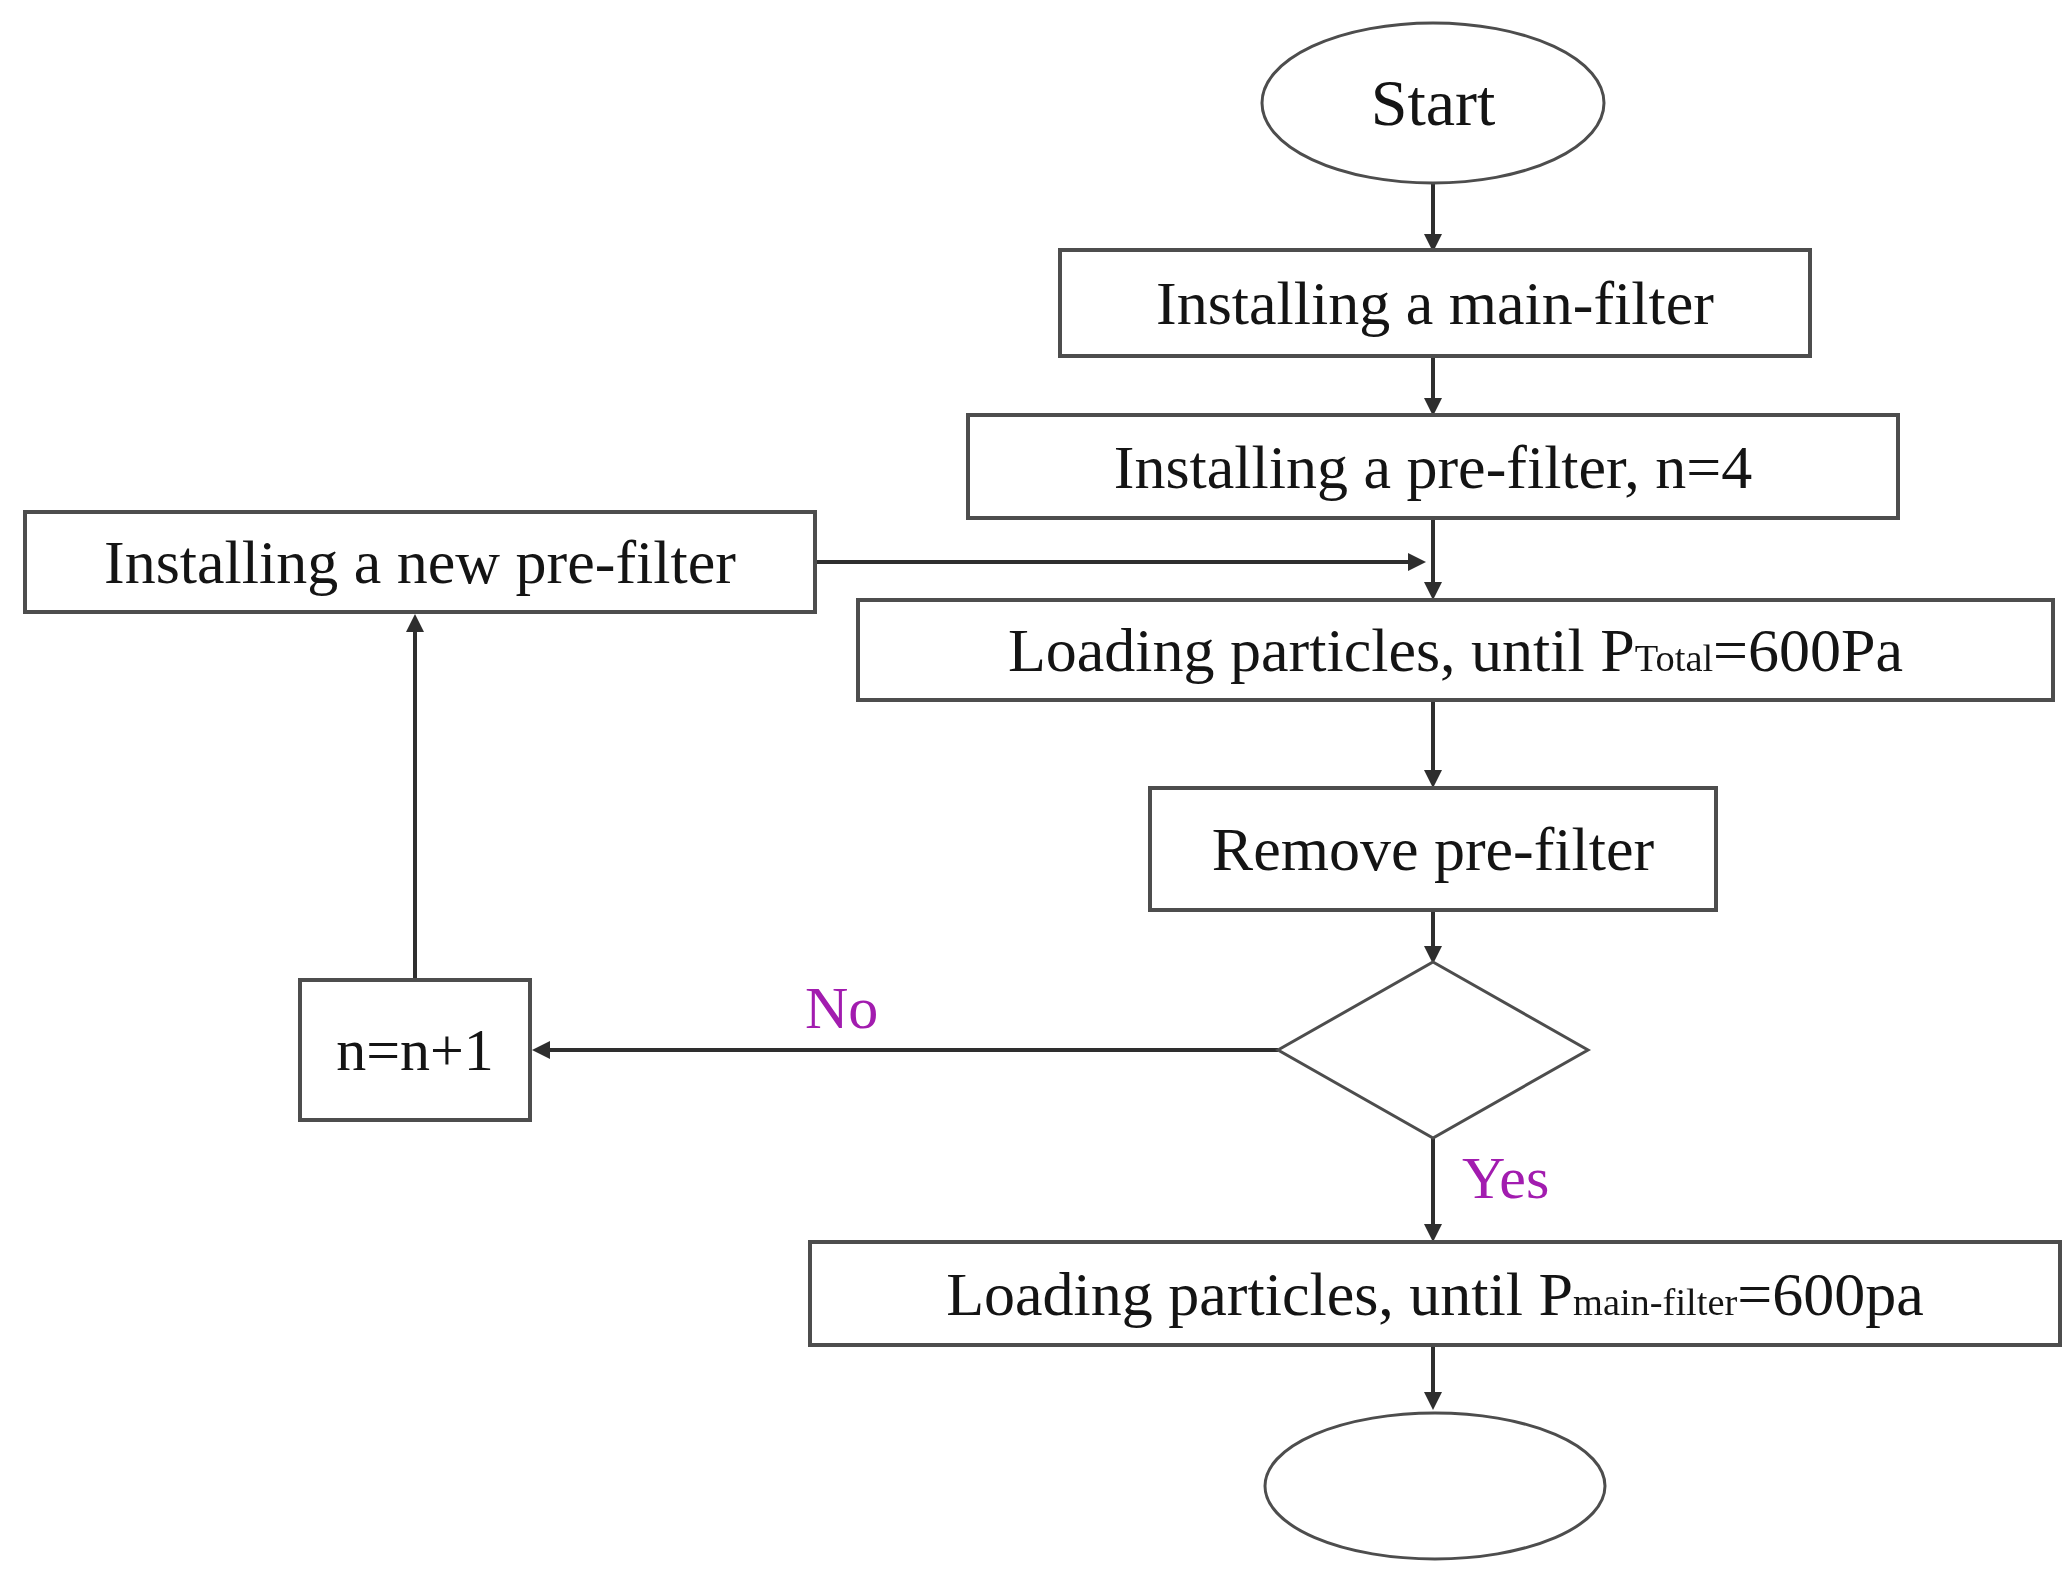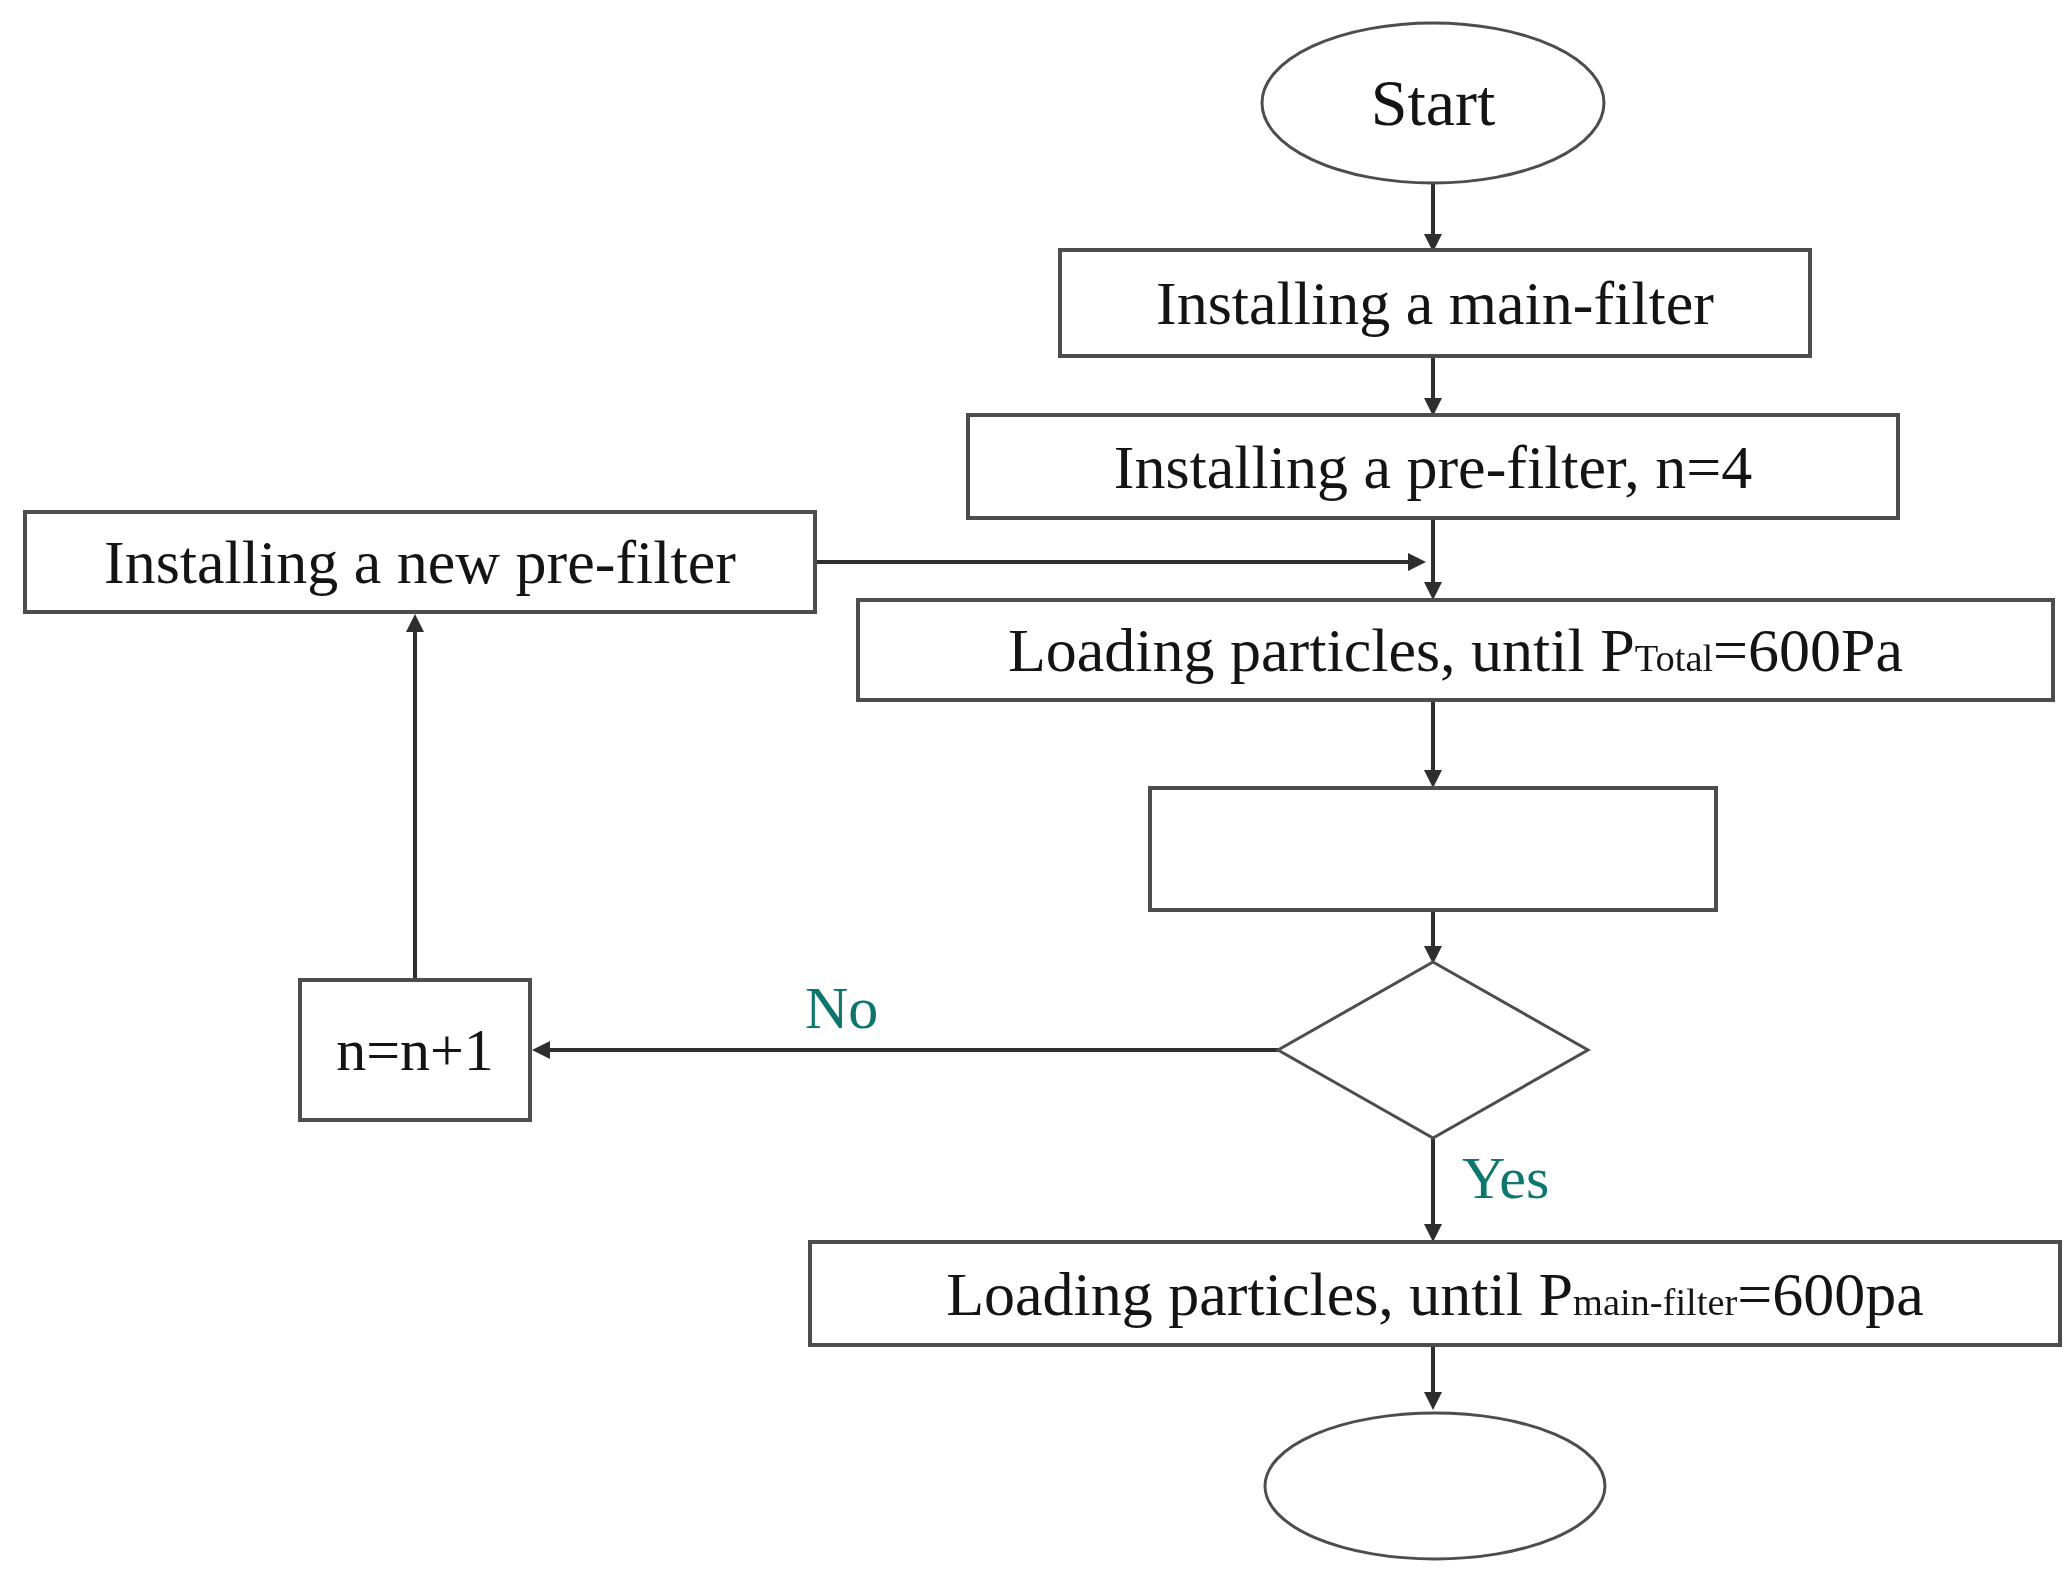--- a/index.html
+++ b/index.html
@@ -33,21 +33,21 @@
     color: #141414;
   }
   .label.terminal { font-size: 66px; }
   .label.decision { font-size: 60px; }
   .label.small { font-size: 60px; }
   .edge-label {
     position: absolute;
     white-space: nowrap;
     font-size: 60px;
     line-height: 1;
-    color: #0f766e;
+    color: #a21caf;
   }
   sub.subscript {
     font-size: 0.62em;
     line-height: 0;
     vertical-align: baseline;
     position: relative;
     top: 0.22em;
   }
 </style>
 </head>
@@ -111,20 +111,21 @@
   <div class="label" style="left:968px; top:415px; width:930px; height:103px;">Installing a pre-filter, n=4</div>
 
   <div class="label" style="left:25px; top:512px; width:790px; height:100px;">Installing a new pre-filter</div>
 
   <div class="label" style="left:858px; top:600px; width:1195px; height:100px;">
       <span>Loading particles, until P</span>
       <sub class="subscript">Total</sub>
       <span>=600Pa</span>
     </div>
 
+  <div class="label" style="left:1150px; top:788px; width:566px; height:122px;">Remove pre-filter</div>
 
 
   <div class="label small" style="left:300px; top:980px; width:230px; height:140px;">n=n+1</div>
 
   <div class="label" style="left:810px; top:1242px; width:1250px; height:103px;">
       <span>Loading particles, until P</span>
       <sub class="subscript">main-filter</sub>
       <span> =600pa</span>
     </div>
 

